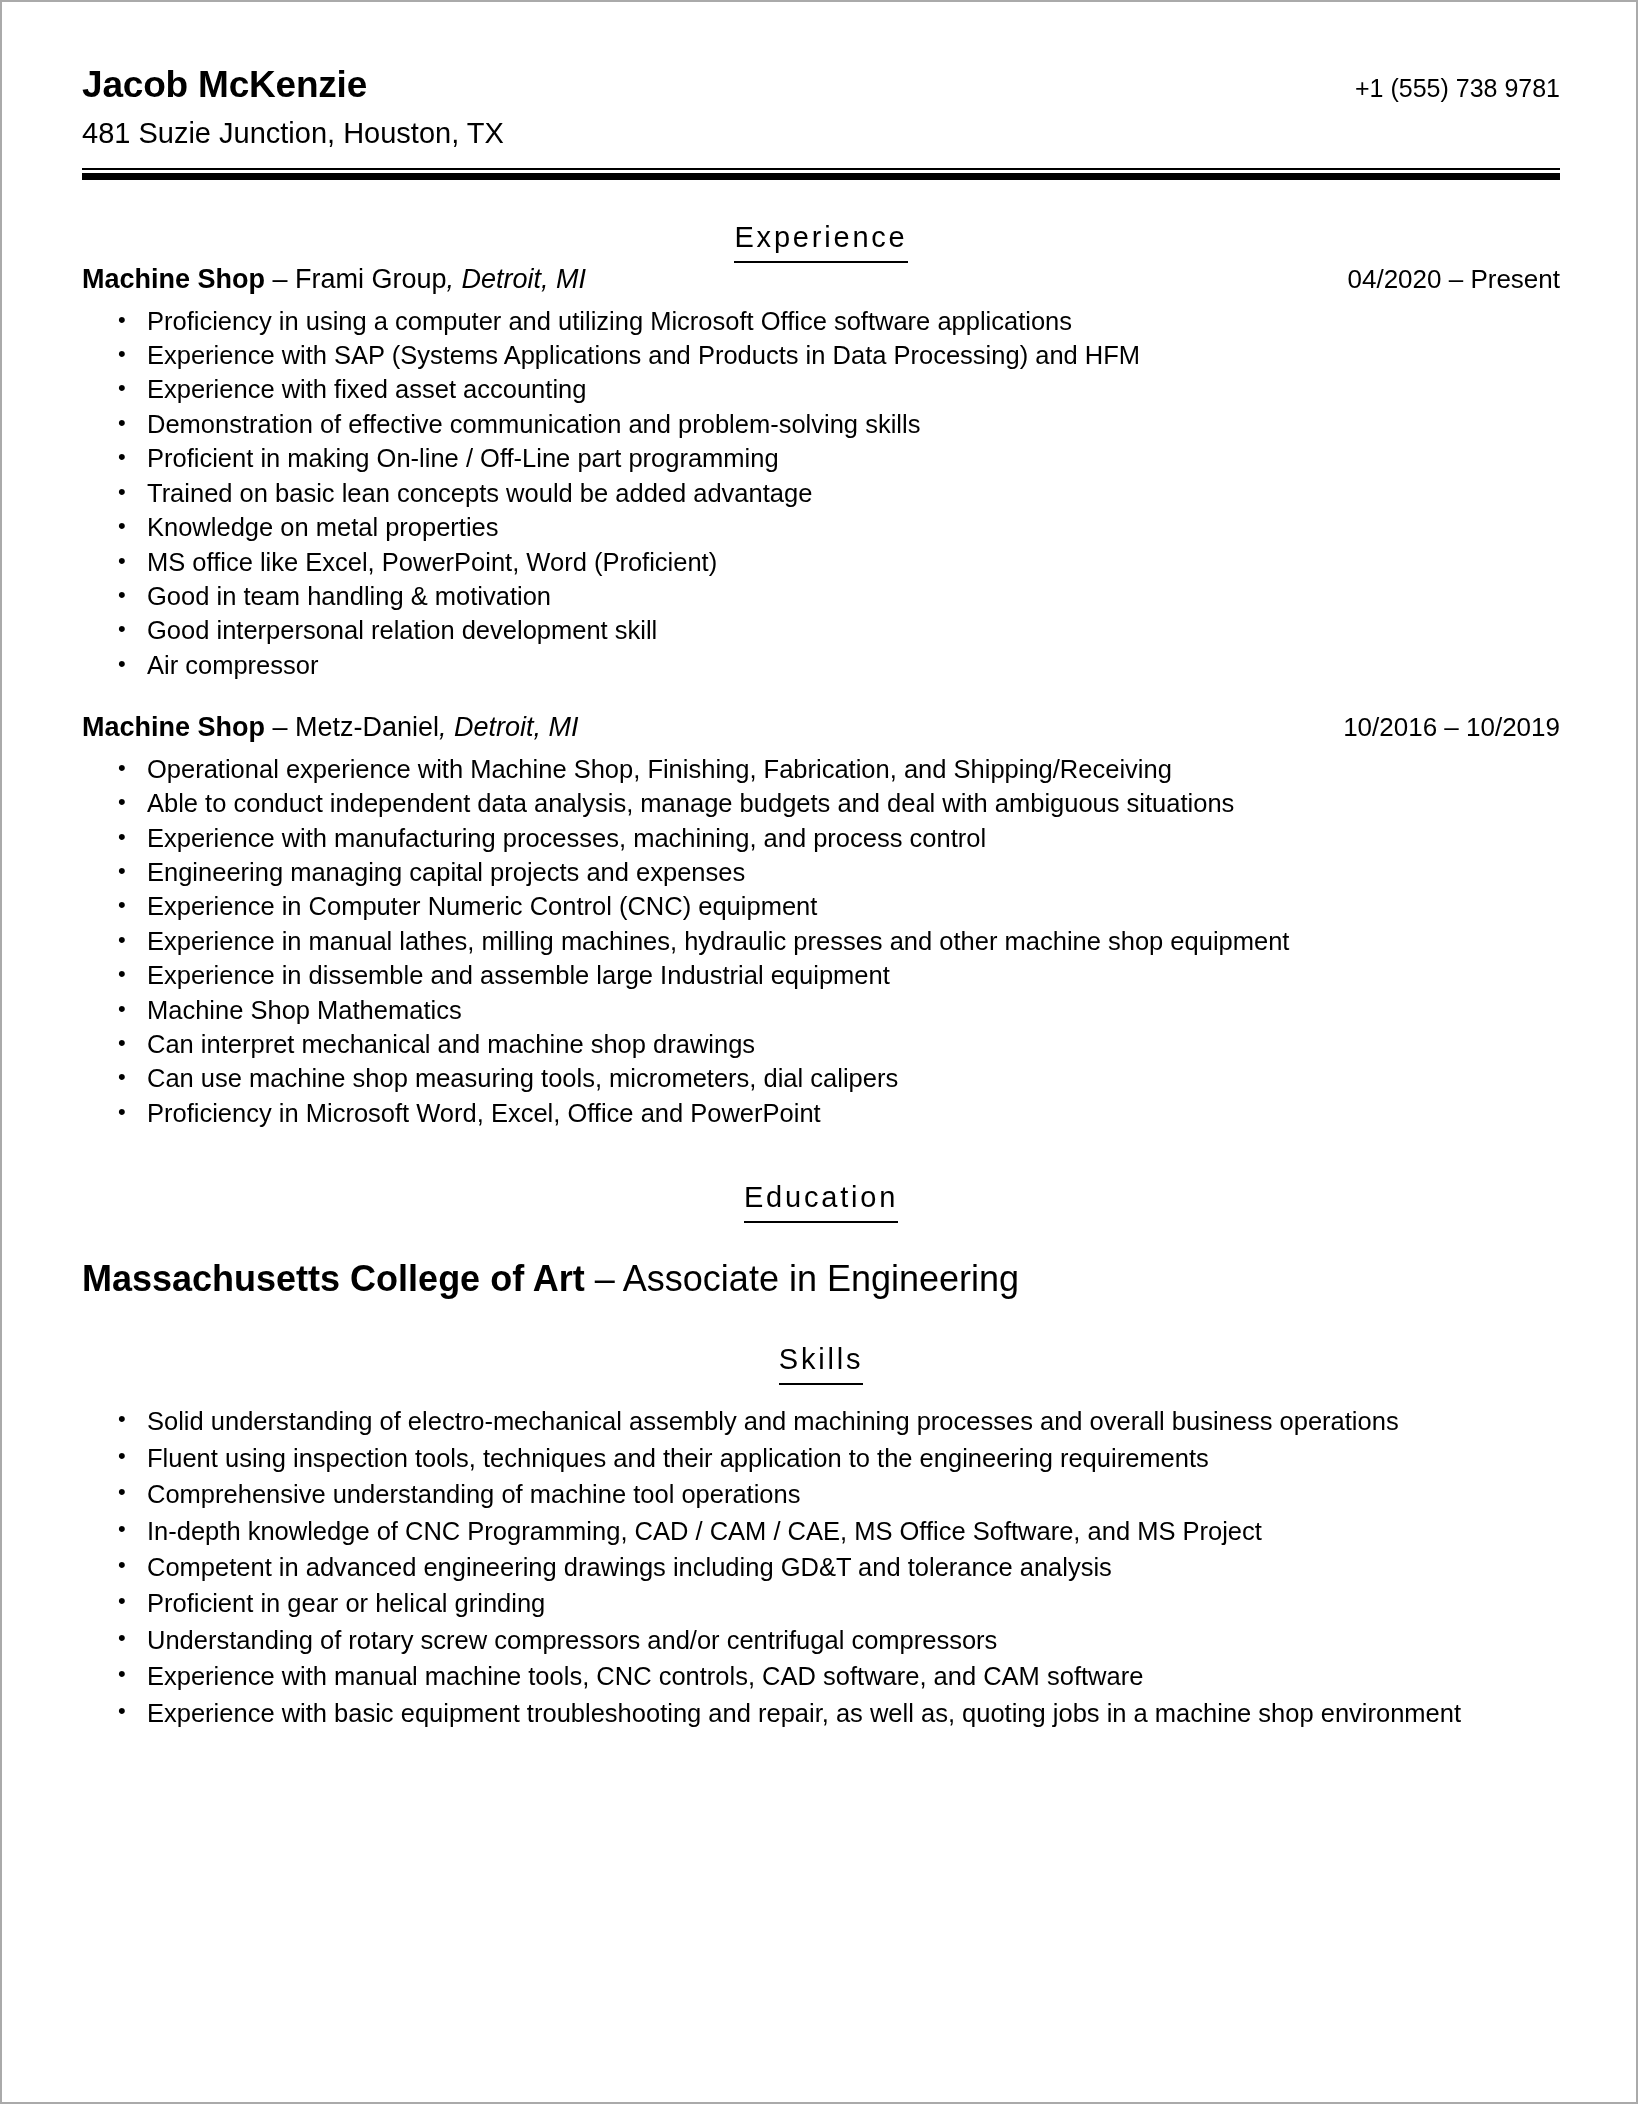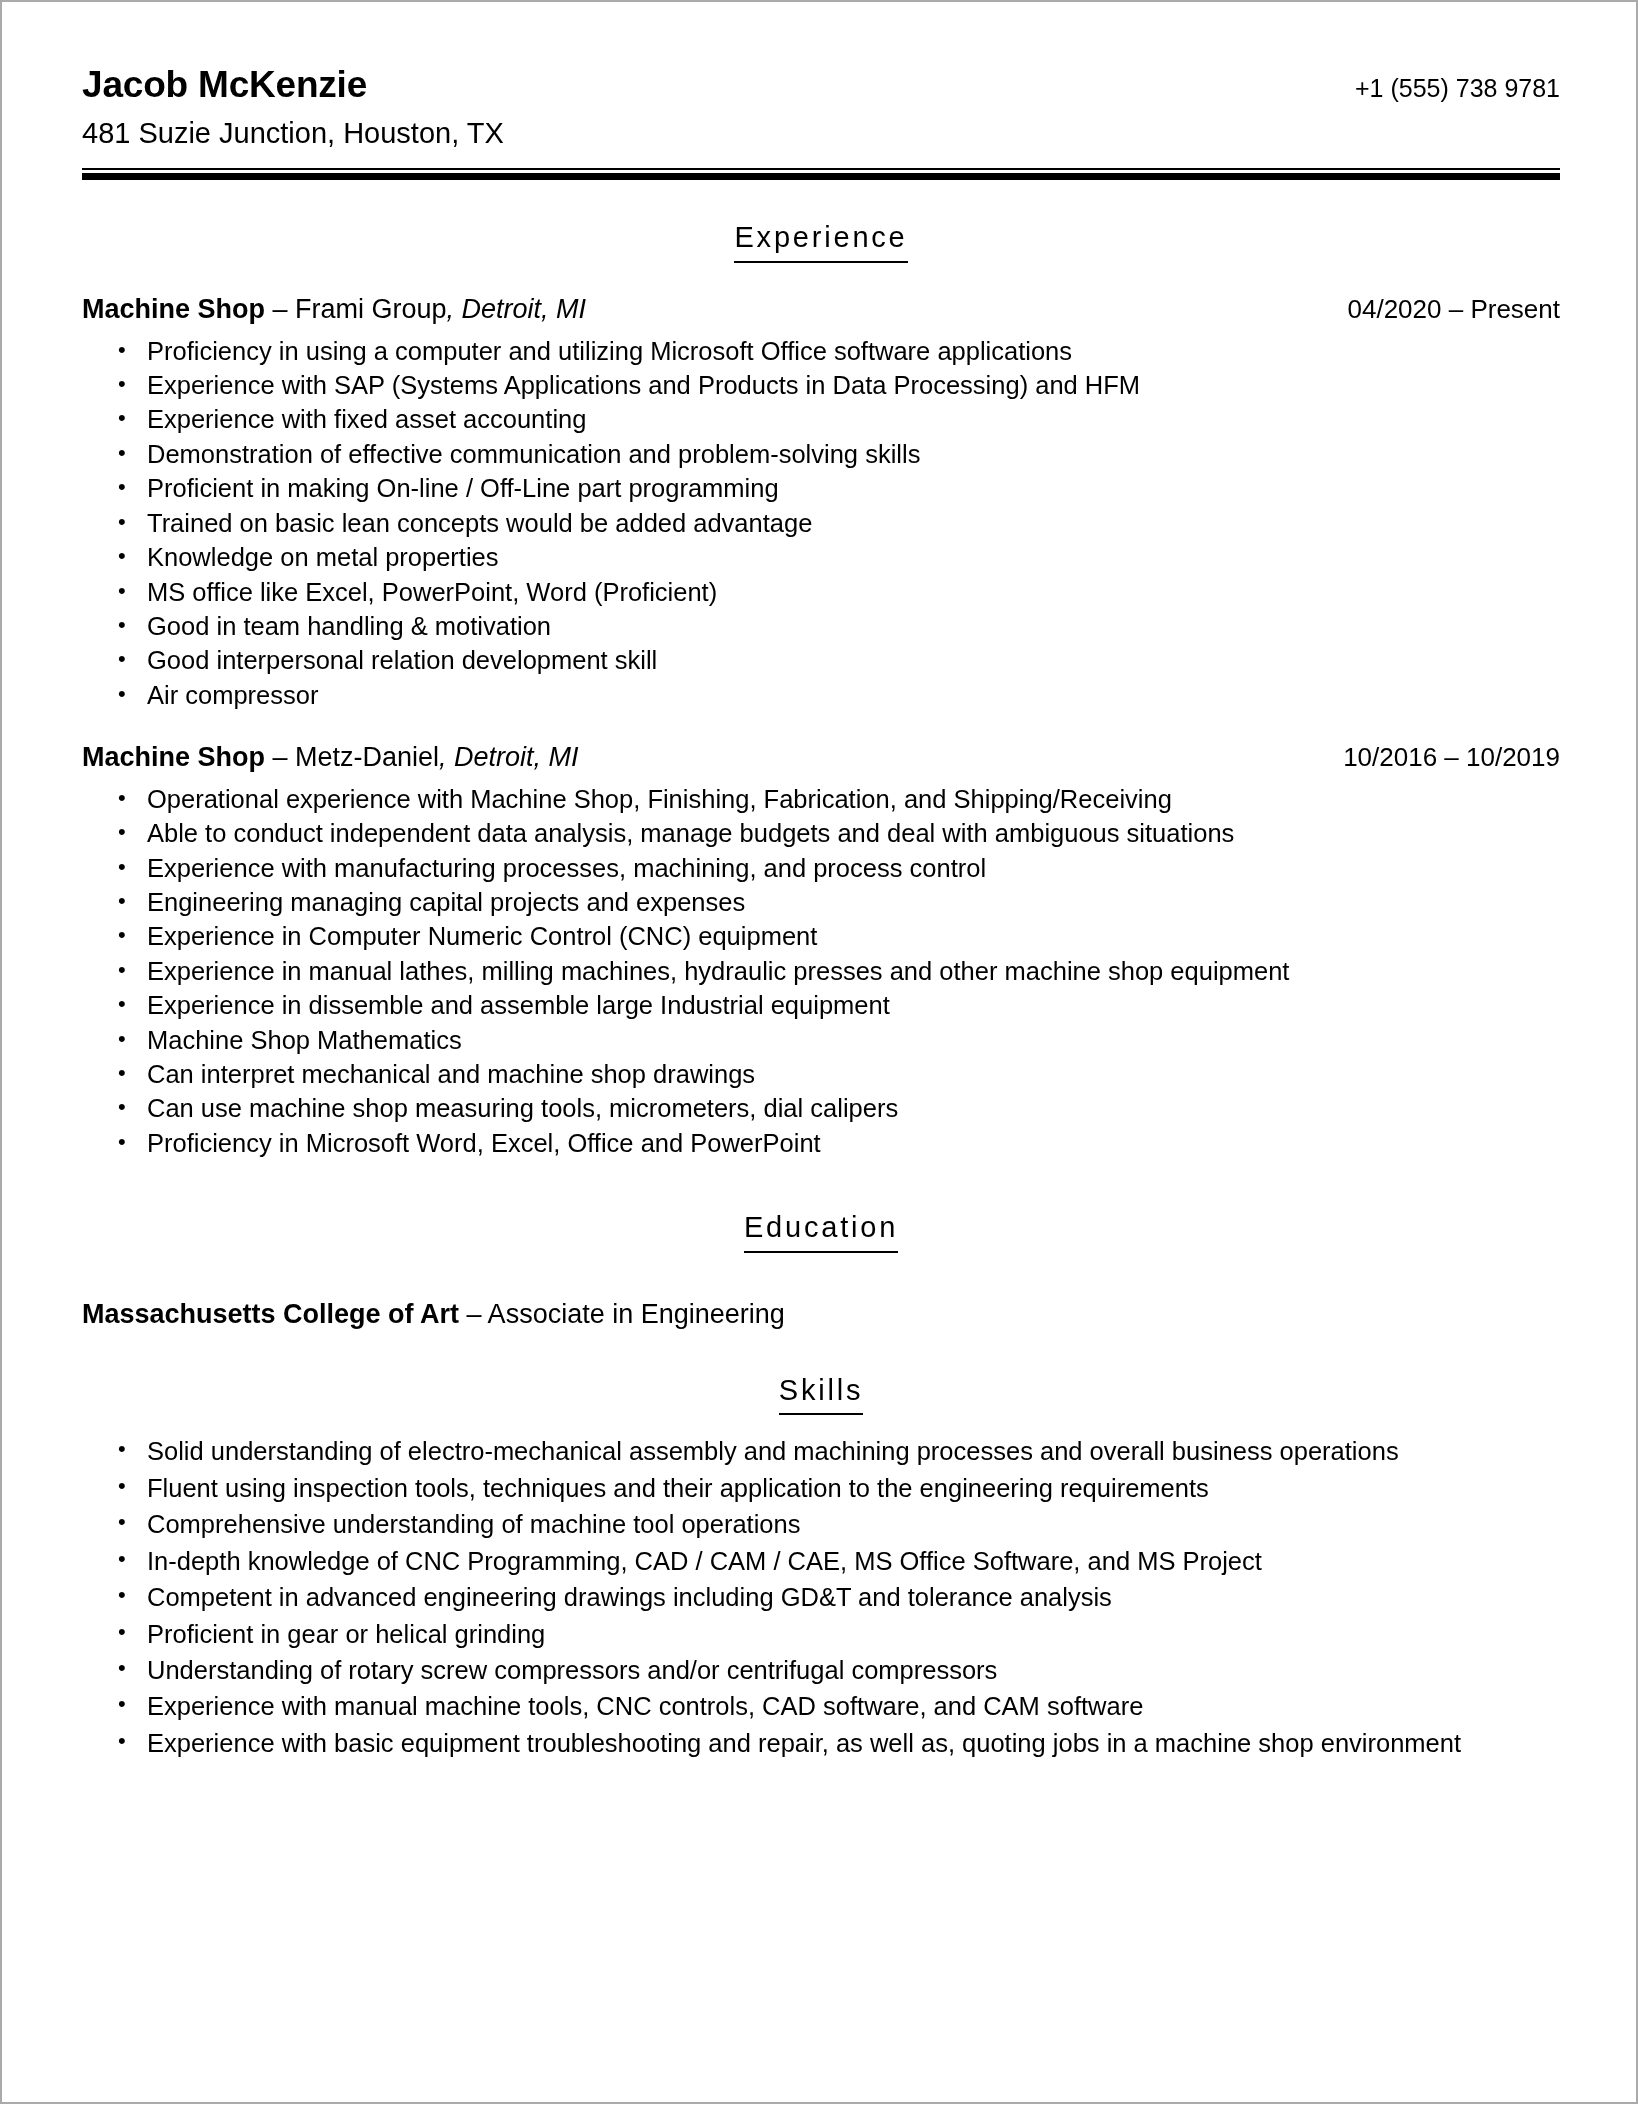--- a/index.html
+++ b/index.html
@@ -91,21 +91,20 @@
     padding-bottom: 7px;
     border-bottom: 2px solid #000000;
     line-height: 1.1;
   }
 
   .section-heading.education-heading { margin-top: 52px; }
   .section-heading.skills-heading { margin-top: 44px; }
 
   
   .entry {
-    margin-top: 30px;
   }
   .entry.second-job { margin-top: 29px; }
 
   .entry-line {
     display: flex;
     align-items: baseline;
     justify-content: space-between;
     font-size: 27px;
     line-height: 1.2;
   }
@@ -158,22 +157,22 @@
     margin-top: 18px;
     padding-left: 32px;
   }
   ul.skills-list li {
     padding-top: 4px;
     padding-bottom: 4px;
   }
 
   
   .education-entry {
-    margin-top: 45px;
-    font-size: 27px;
+    margin-top: 34px;
+    font-size: 36px;
     line-height: 1.2;
   }
   .school {
     font-weight: bold;
   }
   .degree {
     font-weight: normal;
   }
 </style>
 </head>

